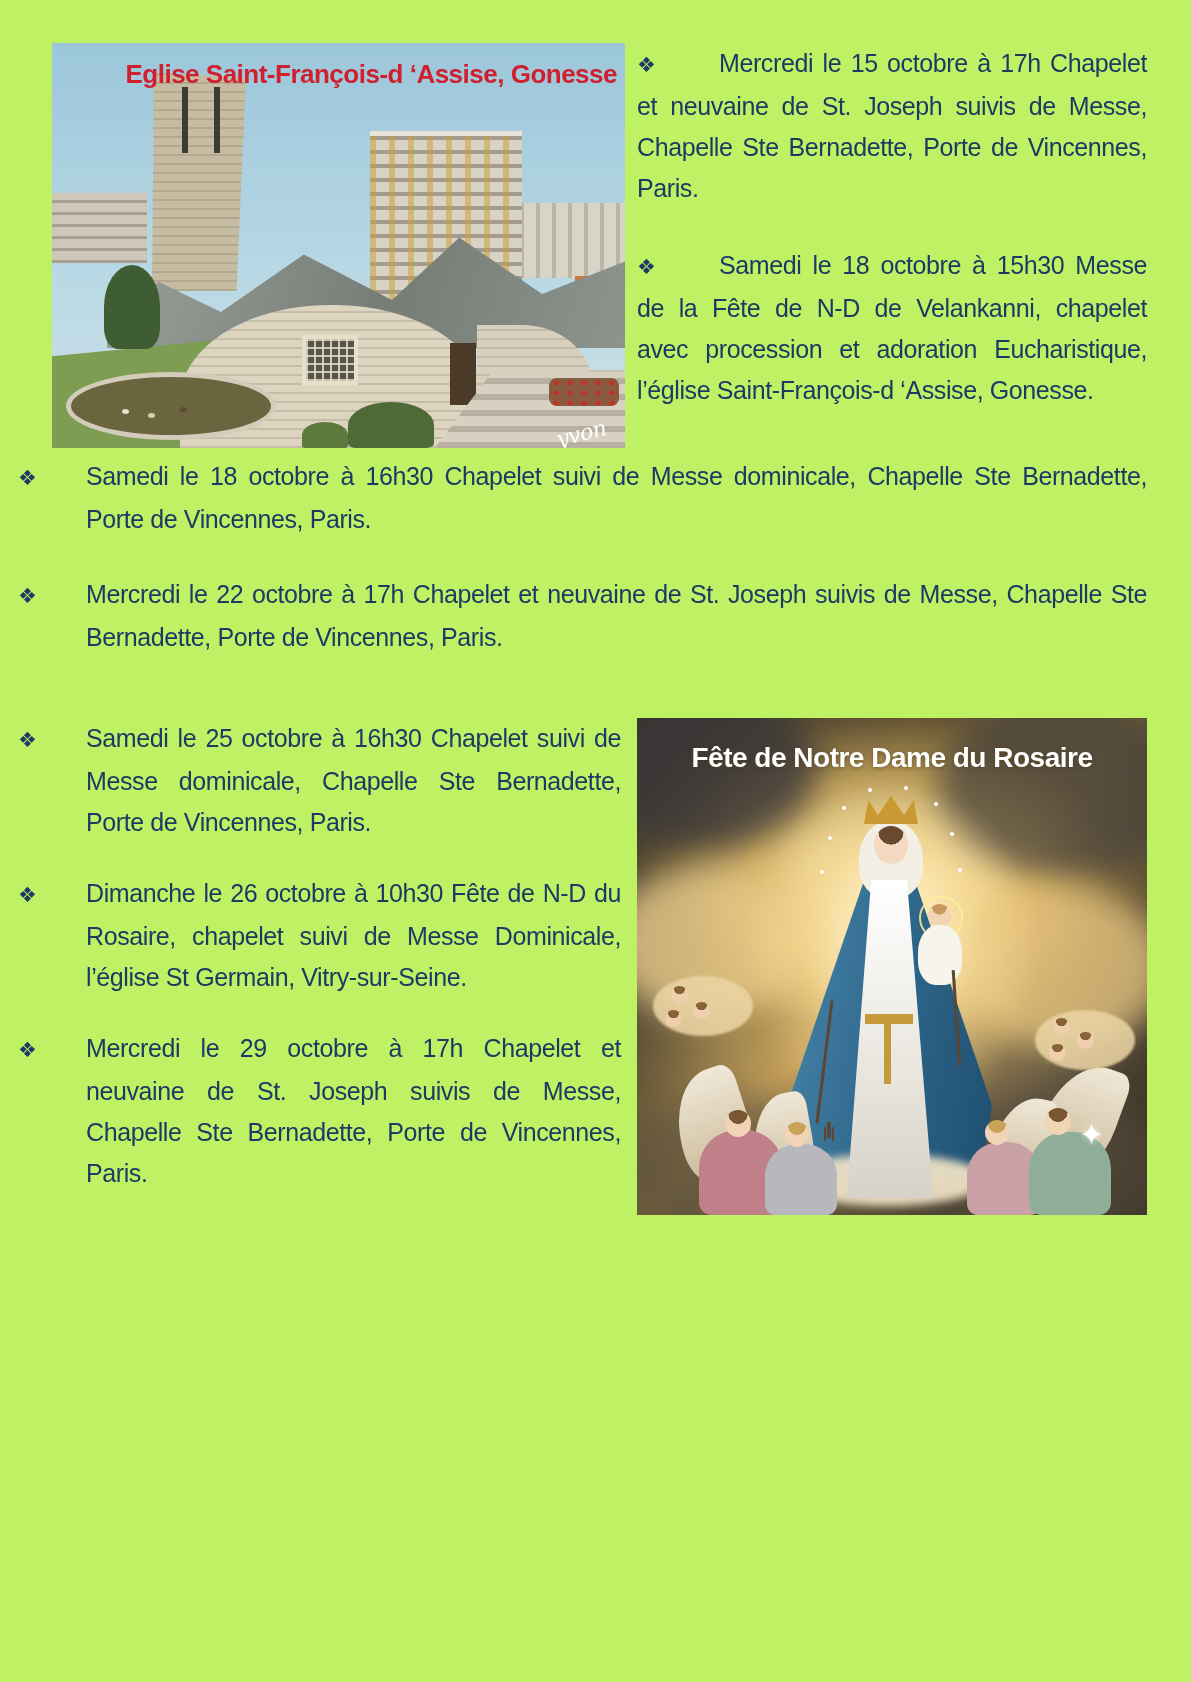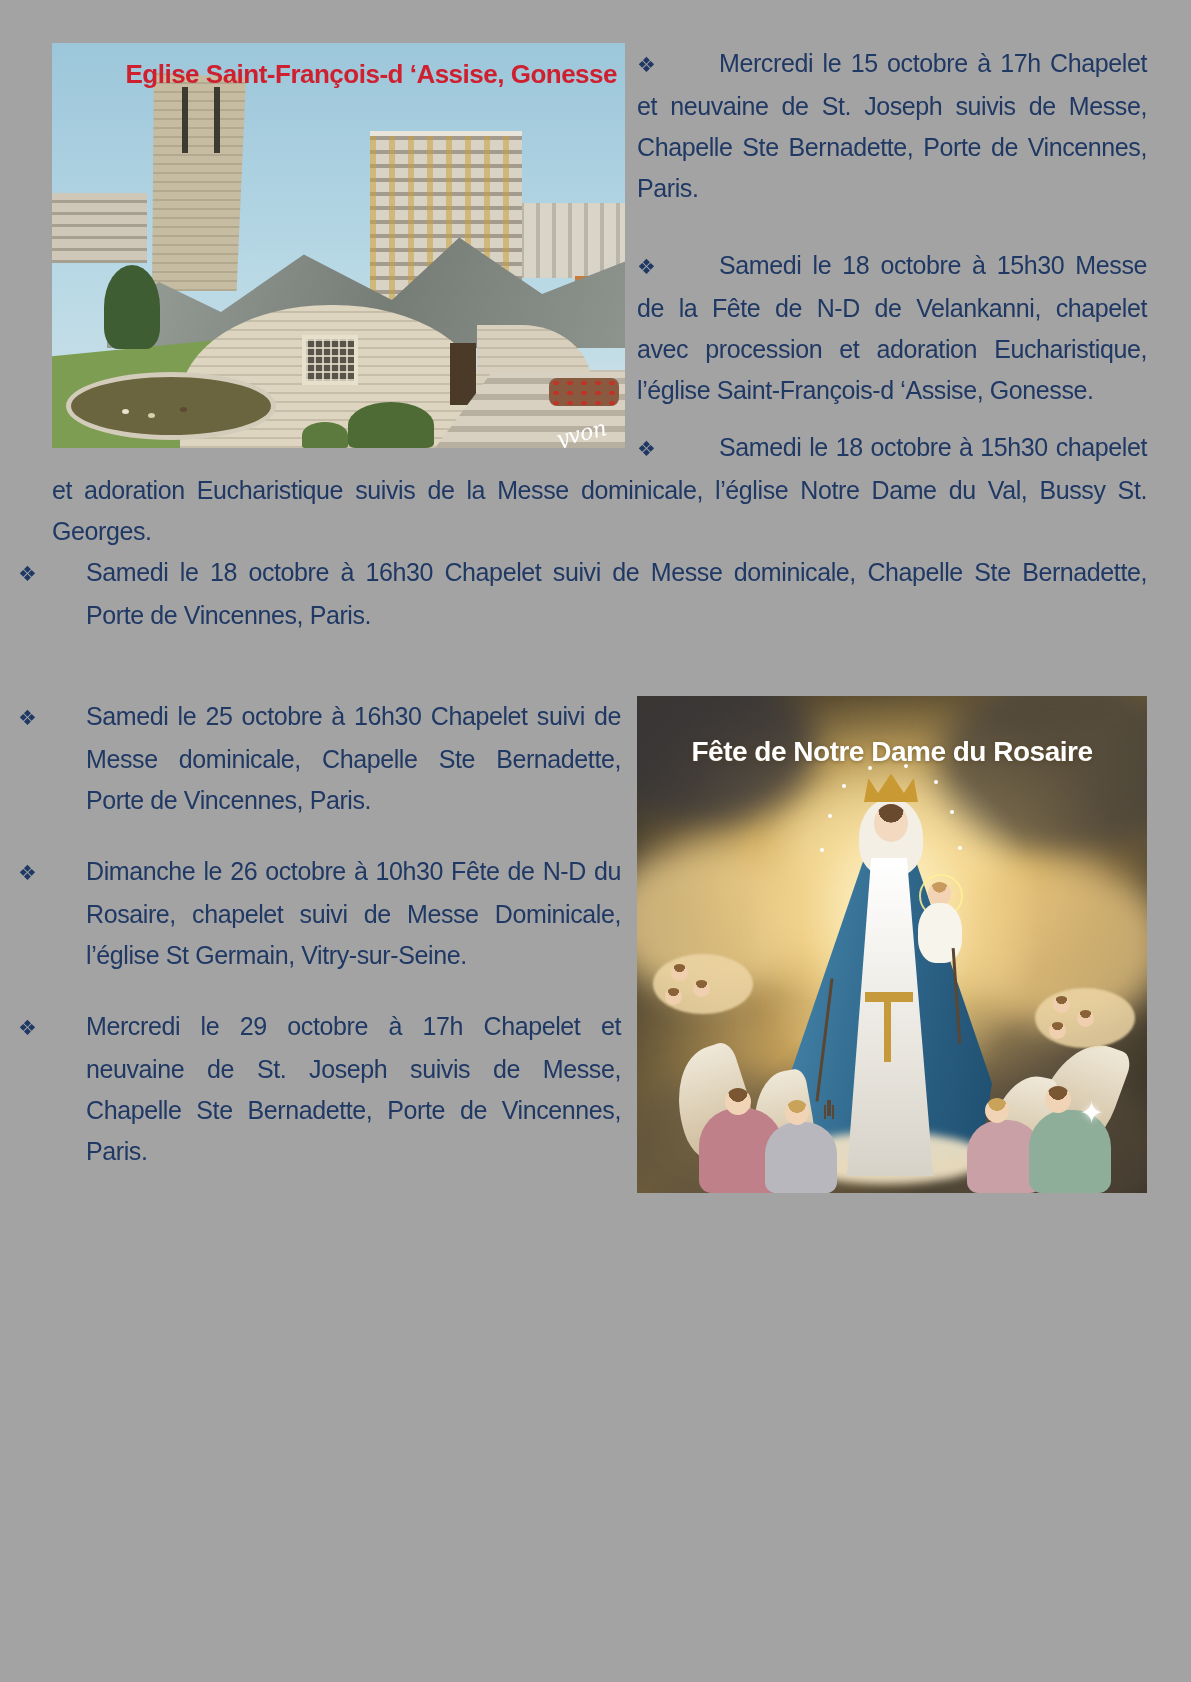--- a/index.html
+++ b/index.html
@@ -1,18 +1,18 @@
 <!DOCTYPE html>
 <html><head>
 <meta charset="utf-8">
 <style>
   html,body{margin:0;padding:0;background:#fff;}
   .page{
     position:relative; width:1191px; height:1682px; box-sizing:border-box;
-    padding:43px 44px 0 52px; background:#a3a3a3; overflow:hidden;
+    padding:43px 44px 0 52px; background:#bef264; overflow:hidden;
     font-family:"Liberation Sans","DejaVu Sans",sans-serif;
     color:#1f3864; font-size:25px; line-height:41px; letter-spacing:-0.4px;
   }
   ul.events{list-style:none;margin:0;padding:0;}
   ul.events li{text-align:justify;}
   li.hang{padding-left:34px;text-indent:-34px;}
   li.tabbed{padding-left:0;text-indent:0;}
   .bullet{display:inline-block;width:34px;font-family:"DejaVu Sans",sans-serif;font-size:21px;}
   li.tabbed .bullet{width:24px;}
   .tab{display:inline-block;width:58px;}
@@ -90,21 +90,21 @@
       linear-gradient(135deg,#55503f,#7a6a4a 25%,#c9a45c 50%,#6f6148 78%,#413a2e);
     box-shadow:inset 0 0 120px 40px rgba(30,28,22,.55);
   }
   .cloud{position:absolute;border-radius:50%;filter:blur(16px);}
   .cl1{left:-40px;top:-30px;width:220px;height:160px;background:rgba(56,54,56,.78);}
   .cl2{right:-50px;top:-20px;width:260px;height:180px;background:rgba(68,64,58,.72);}
   .cl3{left:-30px;top:150px;width:200px;height:150px;background:rgba(233,203,138,.8);}
   .cl4{right:-20px;top:170px;width:210px;height:160px;background:rgba(226,193,125,.8);}
   .cl5{left:-20px;bottom:-30px;width:240px;height:150px;background:rgba(92,82,63,.6);}
   .cl6{right:-30px;bottom:-40px;width:260px;height:160px;background:rgba(84,74,58,.65);}
-  .ri-caption{position:absolute;top:40px;left:0;width:100%;text-align:center;z-index:9;color:#fff;
+  .ri-caption{position:absolute;top:24px;left:0;width:100%;text-align:center;z-index:9;color:#fff;
     font-weight:bold;font-size:28px;line-height:32px;letter-spacing:-0.5px;text-shadow:0 1px 4px rgba(80,60,20,.55);}
   .ri-glow{position:absolute;left:105px;top:60px;width:300px;height:350px;z-index:1;border-radius:50%;
     background:radial-gradient(closest-side,rgba(255,248,215,.95),rgba(248,220,150,.55) 60%,rgba(0,0,0,0));filter:blur(6px);}
   .ri-halo{position:absolute;left:253px;top:126px;width:4px;height:4px;border-radius:50%;background:#fff;z-index:4;
     box-shadow:-62px -8px 0 #fff,-48px -38px 0 #fff,-22px -56px 0 #fff,14px -58px 0 #fff,44px -42px 0 #fff,
                60px -12px 0 #fff,-70px 26px 0 #fff,68px 24px 0 #fff;}
   .ri-crown{position:absolute;left:227px;top:76px;width:54px;height:30px;z-index:5;background:#c99a33;
     clip-path:polygon(0 100%,8% 20%,26% 70%,50% 5%,74% 70%,92% 20%,100% 100%);}
   .ri-veil{position:absolute;left:222px;top:102px;width:64px;height:78px;z-index:4;background:#f3efe4;border-radius:50% 50% 40% 40%;}
   .ri-head{position:absolute;left:237px;top:108px;width:34px;height:38px;z-index:5;border-radius:50%;
@@ -180,27 +180,27 @@
       <div class="cp-steps"></div>
       <div class="cp-pine"></div>
       <div class="cp-bush b1"></div>
       <div class="cp-bush b2"></div>
       <div class="cp-flowers"></div>
       <div class="cp-sign">yvon</div>
     </div>
     <ul class="events list-a" id="list-a">
         <li class="tabbed"><span class="bullet">❖</span><span class="tab"></span><span class="strong">Mercredi le 15 octobre</span><span> à 17h Chapelet et neuvaine de St. Joseph suivis de Messe, </span><span class="strong">Chapelle Ste Bernadette, Porte de Vincennes, Paris.</span></li>
         <li class="tabbed"><span class="bullet">❖</span><span class="tab"></span><span class="strong">Samedi le 18 octobre</span><span> à 15h30 Messe de la Fête de N-D de Velankanni, chapelet avec procession et adoration Eucharistique, </span><span class="strong">l’église Saint-François-d ‘Assise, Gonesse.</span></li>
-        <li class="tabbed"><span class="bullet">❖</span><span class="tab"></span><span class="strong">Samedi le 18 octobre</span><span> à 15h30 chapelet et adoration Eucharistique suivis de la Messe dominicale, </span><span class="strong">l’église Notre Dame du Val, Bussy St. Georges.</span></li>
       </ul>
   </section>
 
   <section class="sec-mid">
     <ul class="events list-mid" id="list-mid">
         <li class="hang"><span class="bullet">❖</span><span class="strong">Samedi le 18 octobre</span><span> à 16h30 Chapelet suivi de Messe dominicale, </span><span class="strong">Chapelle Ste Bernadette, Porte de Vincennes, Paris</span><span>.</span></li>
+        <li class="hang"><span class="bullet">❖</span><span class="strong">Mercredi le 22 octobre</span><span> à 17h Chapelet et neuvaine de St. Joseph suivis de Messe, </span><span class="strong">Chapelle Ste Bernadette, Porte de Vincennes, Paris</span><span>.</span></li>
       </ul>
   </section>
 
   <section class="sec-b">
     <div class="rosary-image">
       <div class="cloud cl1"></div>
       <div class="cloud cl2"></div>
       <div class="cloud cl3"></div>
       <div class="cloud cl4"></div>
       <div class="cloud cl5"></div>

